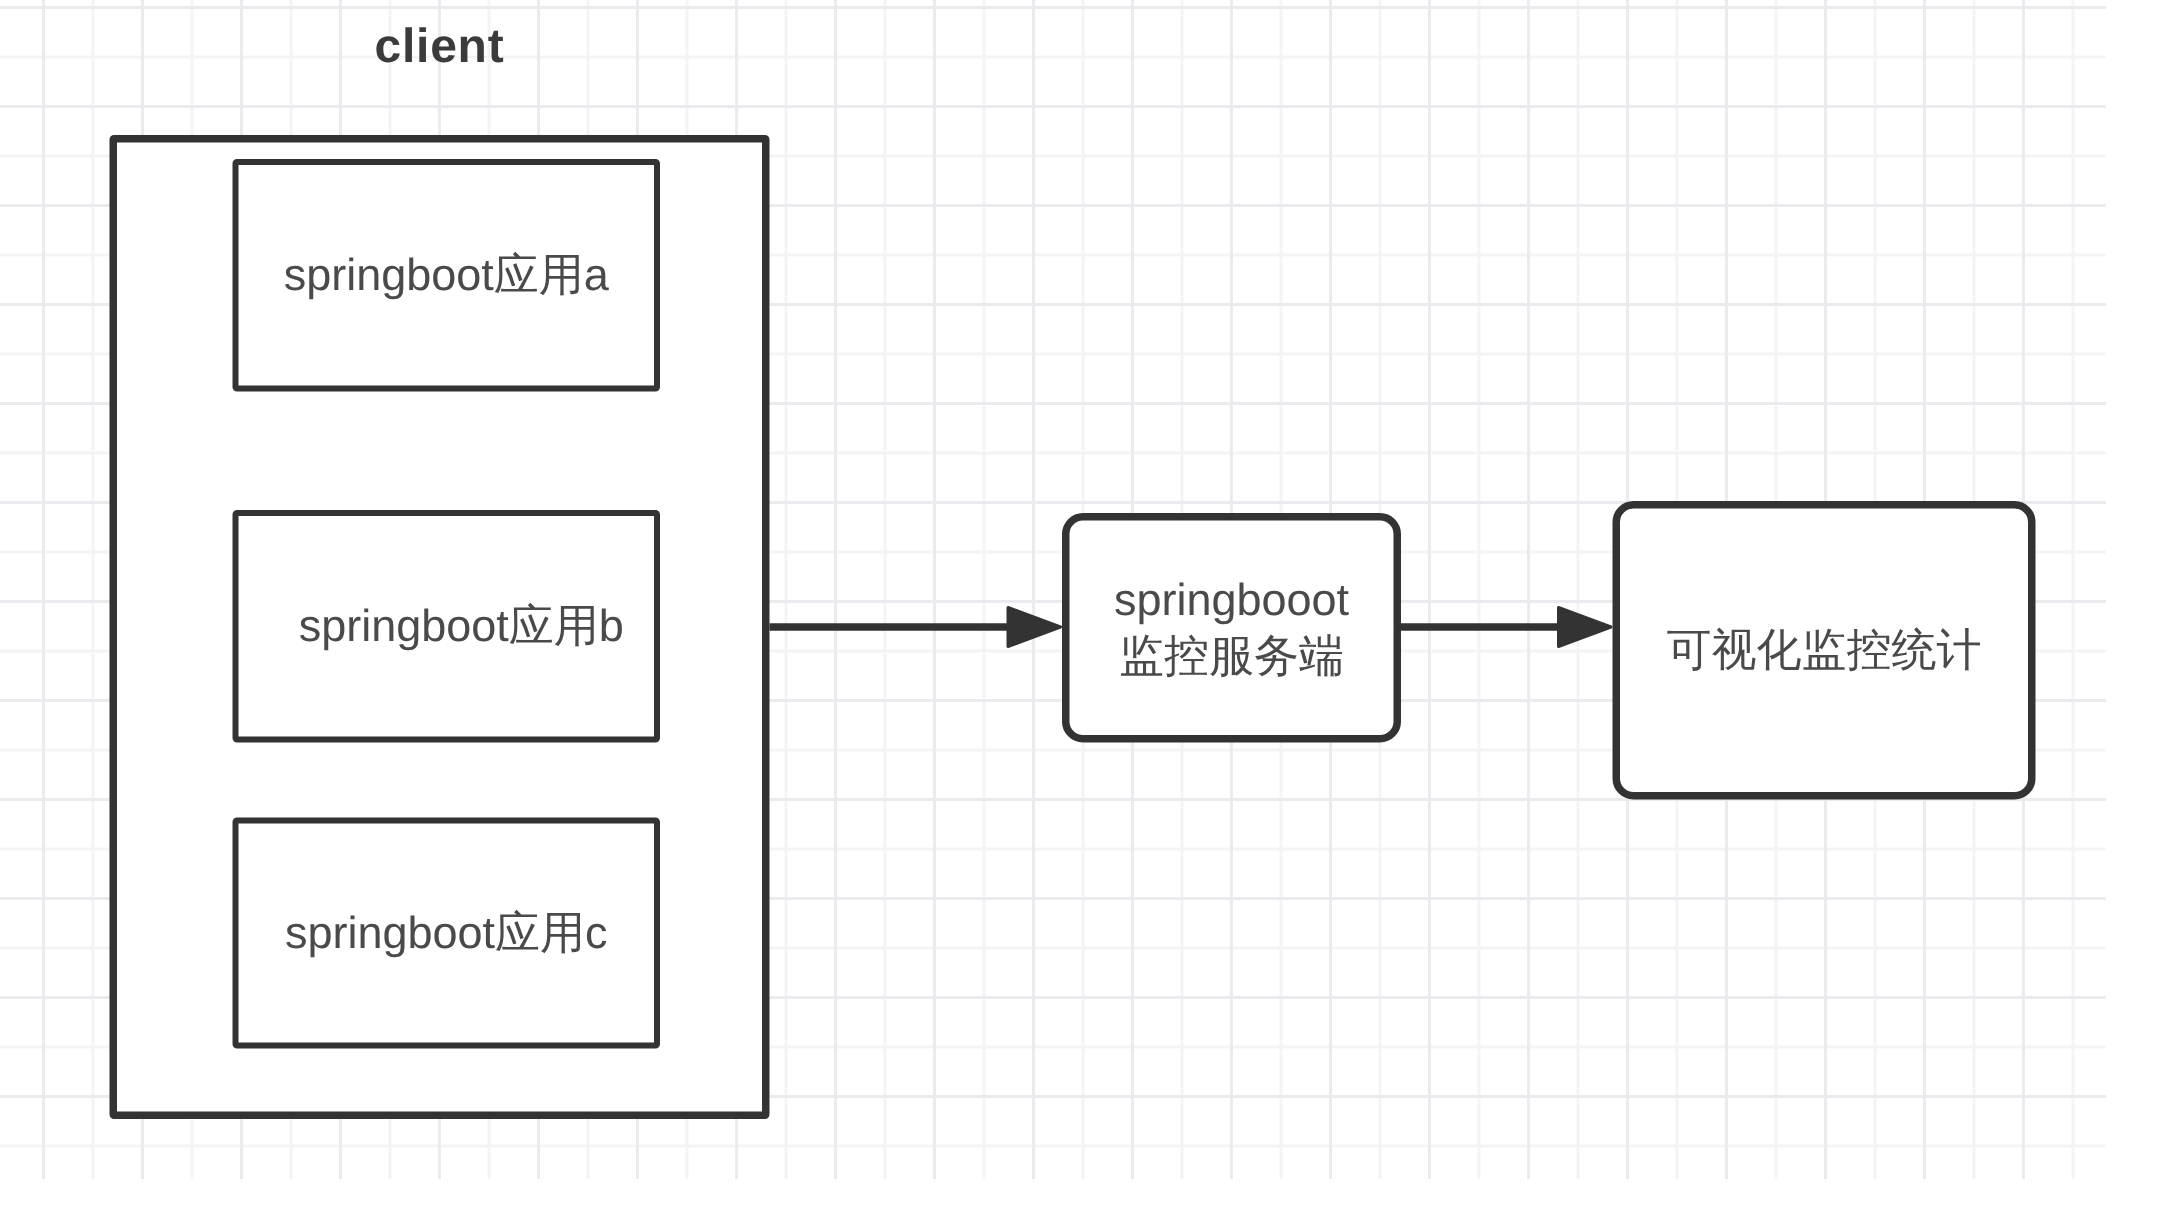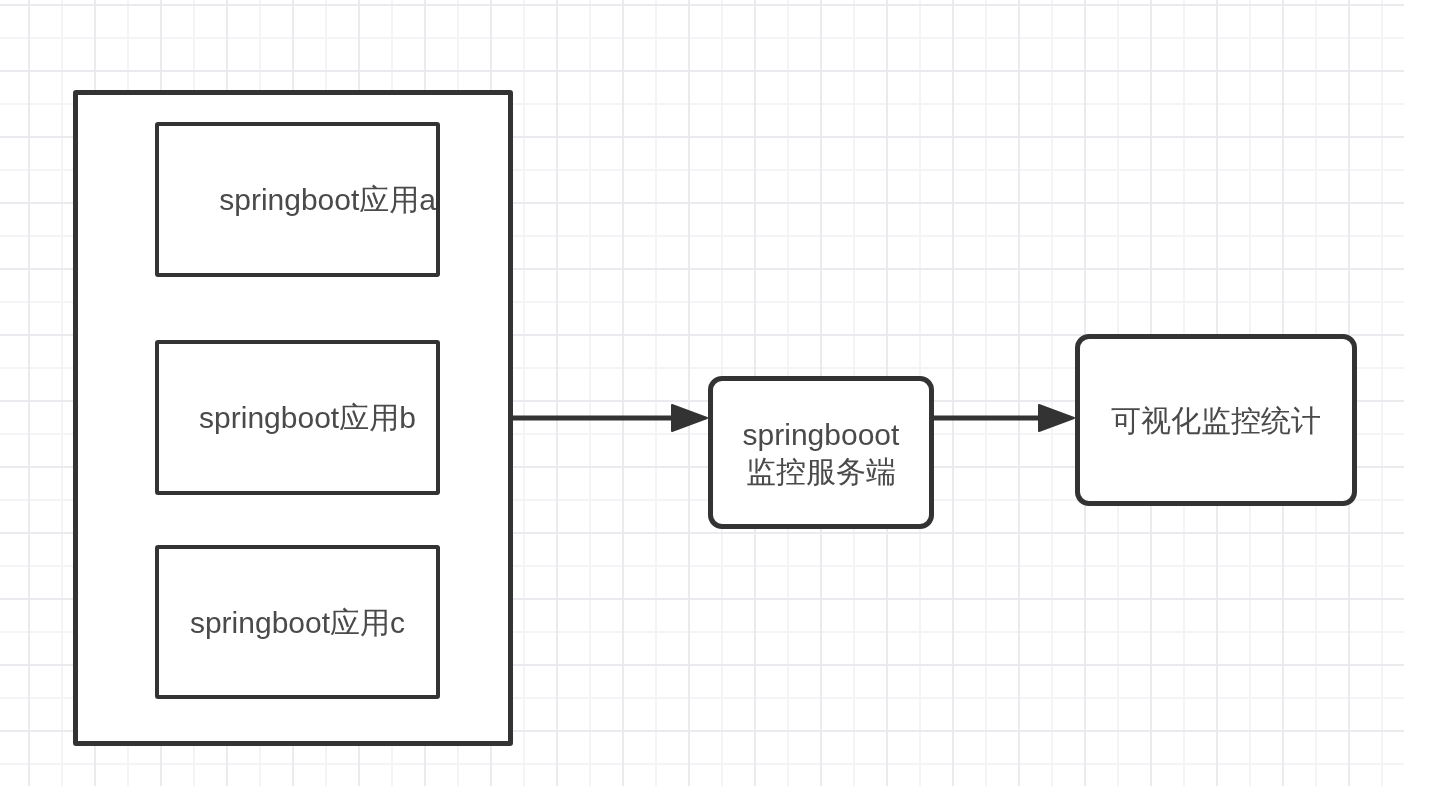--- a/index.html
+++ b/index.html
@@ -56,36 +56,36 @@
     width: 285px;
     height: 155px;
     border: 4px solid #333333;
     border-radius: 3px;
     background: #ffffff;
     box-sizing: border-box;
     display: flex;
     align-items: center;
     justify-content: center;
   }
-  .app-box.a { left: 155px; top: 122px; justify-content: flex-end; }
+  .app-box.a { left: 155px; top: 106px; }
   .app-box.b { left: 155px; top: 340px; padding-left: 20px; }
   .app-box.c { left: 155px; top: 545px; height: 154px; }
   .node {
     position: absolute;
     border: 5px solid #333333;
     border-radius: 14px;
     background: #ffffff;
     box-sizing: border-box;
     display: flex;
     align-items: center;
     justify-content: center;
     text-align: center;
   }
-  .node.server { left: 708px; top: 342px; width: 226px; height: 153px; margin-top: 34px; }
-  .node.visual { left: 1075px; top: 334px; width: 282px; height: 172px; }
+  .node.server { left: 708px; top: 342px; width: 226px; height: 153px; }
+  .node.visual { left: 1075px; top: 334px; width: 282px; height: 199px; }
   .shape-label {
     font-size: 30px;
     line-height: 37px;
     color: #4a4a4a;
     white-space: pre-line;
     text-align: center;
   }
   .arrows {
     position: absolute;
     left: 0;
@@ -95,20 +95,21 @@
     pointer-events: none;
   }
 </style>
 </head>
 <body>
 
 <div class="canvas">
 
   <div class="grid"></div>
 
+  <div class="client-title">client</div>
 
   <div class="client-box"></div>
 
   <div class="app-box a">
     <span class="shape-label">springboot应用a</span>
   </div>
 
   <div class="app-box b">
     <span class="shape-label">springboot应用b</span>
   </div>

